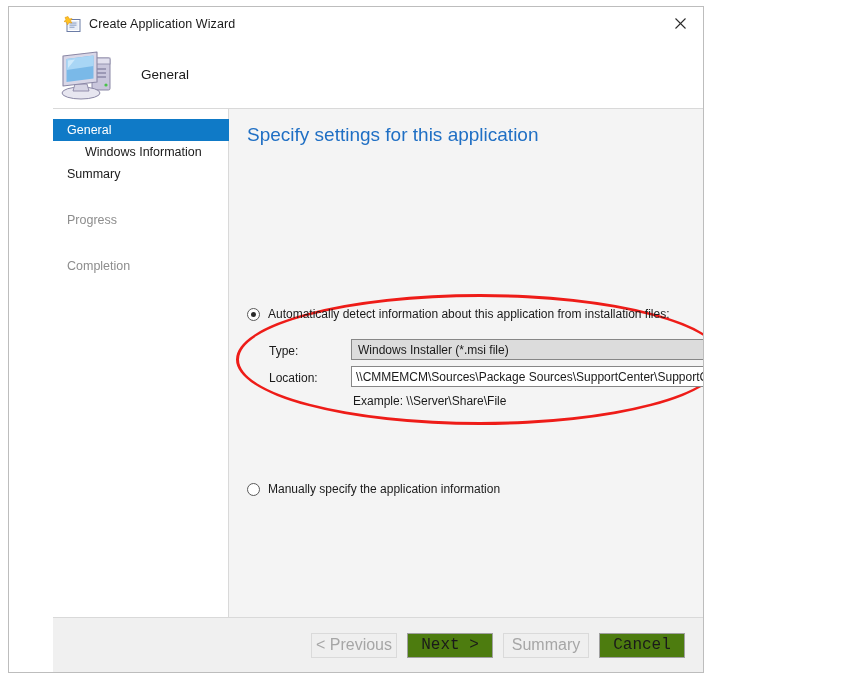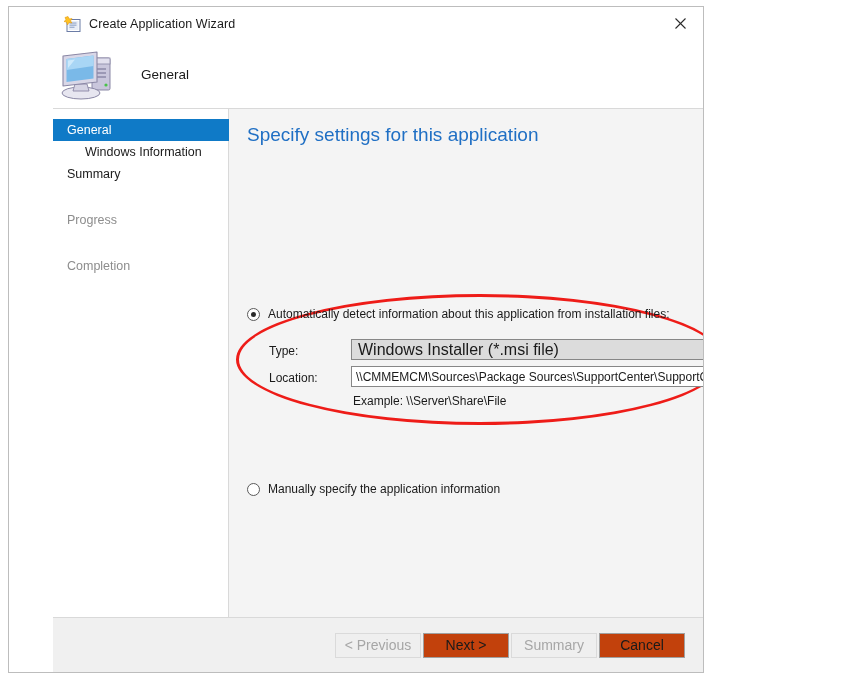--- a/index.html
+++ b/index.html
@@ -218,21 +218,21 @@
     width: 374px;
     height: 21px;
     background: #dcdcdc;
     border: 1px solid #878787;
     box-sizing: border-box;
     display: flex;
     align-items: center;
     cursor: default;
   }
   #type-select-text {
-    font-size: 16px;
+    font-size: 12px;
     color: #1a1a1a;
     padding-left: 6px;
     white-space: nowrap;
     overflow: hidden;
     flex: 1 1 auto;
   }
   #type-chevron {
     width: 20px;
     display: flex;
     align-items: center;
@@ -294,32 +294,33 @@
     border-top: 1px solid #d9d9d9;
     box-sizing: border-box;
     display: flex;
     align-items: center;
     justify-content: flex-end;
     padding-right: 18px;
   }
   .footer-btn {
     width: 86px;
     height: 25px;
-    margin-left: 2px;
-    font-size: 14px;
+    margin-left: 10px;
+    font-size: 16px;
     display: flex;
     align-items: center;
     justify-content: center;
     box-sizing: border-box;
     cursor: default;
   }
   .footer-btn.enabled {
-    background: #c2410c;
+    background: #4d7c0f;
     border: 1px solid #a0a0a0;
     color: #1a1a1a;
+    font-family: Liberation Mono, monospace;
   }
   .footer-btn.disabled {
     background: #efefef;
     border: 1px solid #dadada;
     color: #a6a6a6;
   }
 </style>
 </head>
 <body>
 

